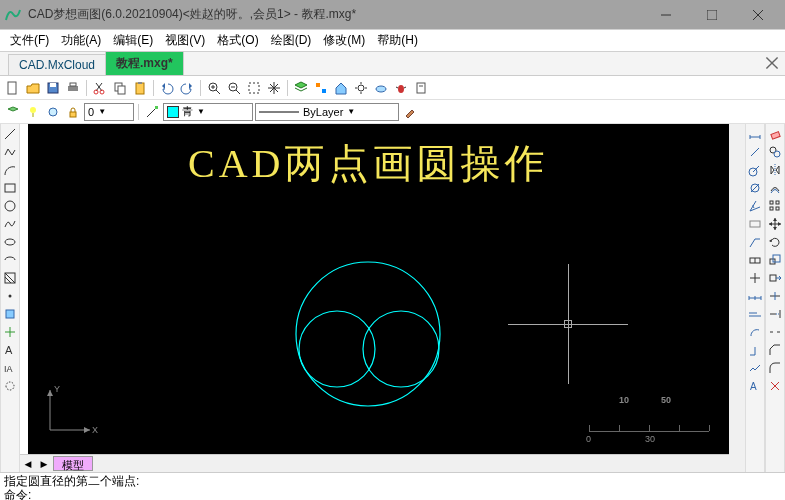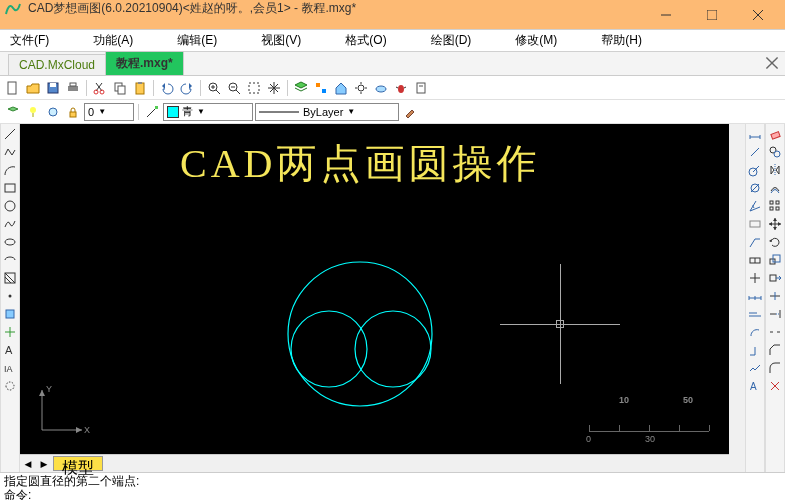--- a/index.html
+++ b/index.html
@@ -1,65 +1,65 @@
 <!DOCTYPE html>
 <html><head>
 <meta charset="utf-8">
 <style>
 * { box-sizing: border-box; margin: 0; padding: 0; font-family: "Microsoft YaHei", SimSun, sans-serif; }
 body { background: #fff; width: 785px; height: 500px; overflow: hidden; position: relative; }
 
 
-.titlebar { height: 30px; background: #fdba74; display: flex; padding: 0 4px; border-bottom: 1px solid #d0d0d0; }
+.titlebar { height: 30px; background: #a3a3a3; display: flex; align-items: center; padding: 0 4px; border-bottom: 1px solid #d0d0d0; }
 .titlebar .app-icon { width: 18px; height: 18px; margin-right: 6px; }
 .titlebar .title { font-size: 12px; color: #333; flex: 1; }
 .titlebar .win-btn { width: 46px; height: 30px; display: flex; align-items: center; justify-content: center; color: #333; font-size: 14px; }
 .titlebar .win-btn svg { width: 10px; height: 10px; }
 
 
-.menubar { height: 22px; display: flex; align-items: center; padding: 0 4px; font-size: 12px; border-bottom: 1px solid #d0d0d0; gap: 32px; }
+.menubar { height: 22px; display: flex; align-items: center; padding: 0 4px; font-size: 12px; border-bottom: 1px solid #d0d0d0; }
 .menubar .menu-item { padding: 2px 6px; cursor: default; }
 
 
 .tabbar { height: 24px; display: flex; align-items: flex-end; padding: 0 8px; font-size: 12px; background: #f4f4f4; border-bottom: 1px solid #ccc; position: relative; }
 .tab { padding: 3px 10px; border: 1px solid #ccc; border-bottom: none; background: #22c55e; margin-right: -1px; color: #333; }
-.tab.inactive { color: #4d7c0f; background: #f0f0f0; }
+.tab.inactive { color: #0c4a6e; background: #f0f0f0; }
 .tab-close { float: right; position: absolute; right: 6px; top: 4px; width: 14px; height: 14px; }
 
 
 .toolbar-row { height: 24px; display: flex; align-items: center; padding: 0 4px; border-bottom: 1px solid #e0e0e0; gap: 2px; font-size: 11px; }
 .tb-btn { width: 18px; height: 18px; display: flex; align-items: center; justify-content: center; border: 1px solid transparent; }
 .tb-btn svg { width: 14px; height: 14px; }
 .sep { width: 1px; height: 16px; background: #ccc; margin: 0 2px; }
 .dropdown { height: 18px; border: 1px solid #888; background: #fff; display: flex; align-items: center; padding: 0 3px; font-size: 11px; }
 .dropdown .arrow { margin-left: 4px; font-size: 8px; }
 .color-sw { width: 12px; height: 12px; background: cyan; border: 1px solid #333; margin-right: 3px; }
 
 
 .main { display: flex; height: 348px; position: relative; }
 .leftbar, .rightbar1, .rightbar2 { width: 20px; background: #f4f4f4; display: flex; flex-direction: column; align-items: center; padding-top: 2px; gap: 2px; border-left: 1px solid #ddd; border-right: 1px solid #ddd; }
 .side-btn { width: 16px; height: 16px; display: flex; align-items: center; justify-content: center; }
 .side-btn svg { width: 14px; height: 14px; }
 .canvas-wrap { flex: 1; display: flex; flex-direction: column; }
-.canvas { flex: 1; background: #000; position: relative; overflow: hidden; }
+.canvas { flex: 1; background: #000; position: relative; overflow: hidden; margin-left: 8px; }
 .canvas .big-text { color: #f5e65a; font-size: 40px; font-family: "KaiTi", "STKaiti", serif; position: absolute; top: 12px; left: 160px; letter-spacing: 4px; }
 .cursor-cross { position: absolute; left: 540px; top: 200px; }
 .cursor-cross .h { position: absolute; width: 120px; height: 1px; background: #aaa; left: -60px; top: 0; }
 .cursor-cross .v { position: absolute; width: 1px; height: 120px; background: #aaa; left: 0; top: -60px; }
 .cursor-cross .box { position: absolute; width: 8px; height: 8px; border: 1px solid #aaa; left: -4px; top: -4px; }
 .ruler { position: absolute; right: 20px; bottom: 10px; color: #888; font-size: 10px; }
 .ruler-line { width: 120px; height: 1px; background: #666; position: relative; }
 .ruler-t { position: absolute; height: 6px; width: 1px; background: #666; top: -6px; }
 .ruler-lbl { position: absolute; top: -18px; color: #888; font-size: 9px; }
 .ucs { position: absolute; left: 12px; bottom: 10px; }
 .ucs svg { width: 60px; height: 60px; }
 
 .vscroll { width: 16px; background: #f0f0f0; }
 .hscroll-row { height: 18px; display: flex; background: #f0f0f0; border-top: 1px solid #ccc; }
-.model-tab { padding: 1px 8px; font-size: 16px; background: #fde047; border: 1px solid #999; margin: 1px; }
+.model-tab { padding: 1px 8px; font-size: 11px; background: #f0abfc; border: 1px solid #999; margin: 1px; }
 .arrow-btn { width: 16px; display: flex; align-items: center; justify-content: center; font-size: 9px; }
 
 
 .cmdline { height: 32px; border-top: 1px solid #ccc; font-size: 12px; padding: 1px 4px; line-height: 14px; background: #fff; }
 </style>
 </head>
 <body>
 
 <div class="titlebar">
   <span class="app-icon">
@@ -387,21 +387,21 @@
           <line x1="10" y1="50" x2="50" y2="50" stroke="#888"></line>
           <path d="M10 10l-3 6h6z" fill="#888"></path>
           <path d="M50 50l-6-3v6z" fill="#888"></path>
           <text x="14" y="12" fill="#888" font-size="9">Y</text>
           <text x="52" y="53" fill="#888" font-size="9">X</text>
         </svg>
       </div>
       <div class="ruler">
         <div style="position:relative;height:18px;font-weight:bold;">
           <span class="ruler-lbl" style="left:30px">10</span>
-          <span class="ruler-lbl" style="left:94px">50</span>
+          <span class="ruler-lbl" style="left:72px">50</span>
         </div>
         <div class="ruler-line">
           <div class="ruler-t" style="left:0"></div>
           <div class="ruler-t" style="left:30px"></div>
           <div class="ruler-t" style="left:60px"></div>
           <div class="ruler-t" style="left:90px"></div>
           <div class="ruler-t" style="left:120px"></div>
         </div>
         <div style="position:relative;height:12px;">
           <span class="ruler-lbl" style="left:-3px;top:2px">0</span>

